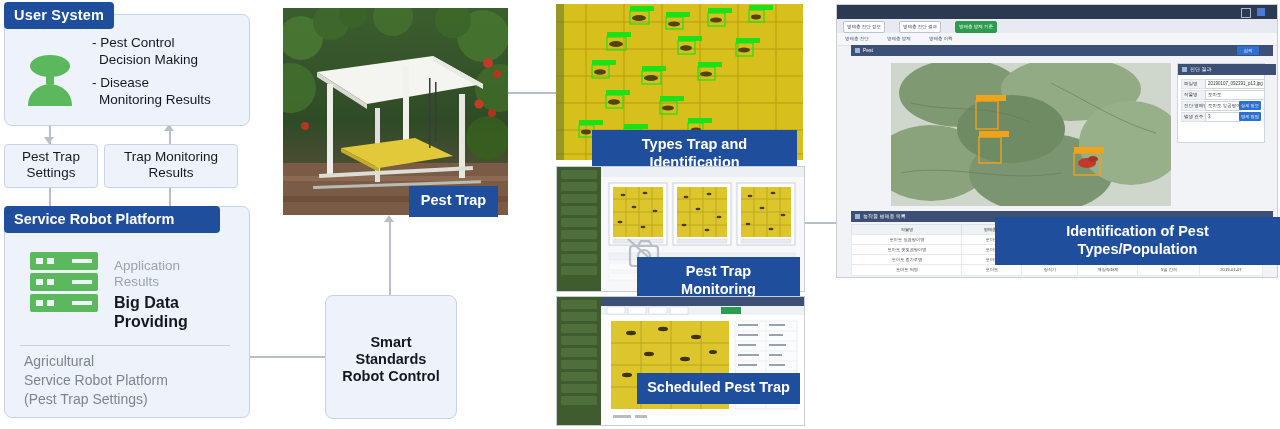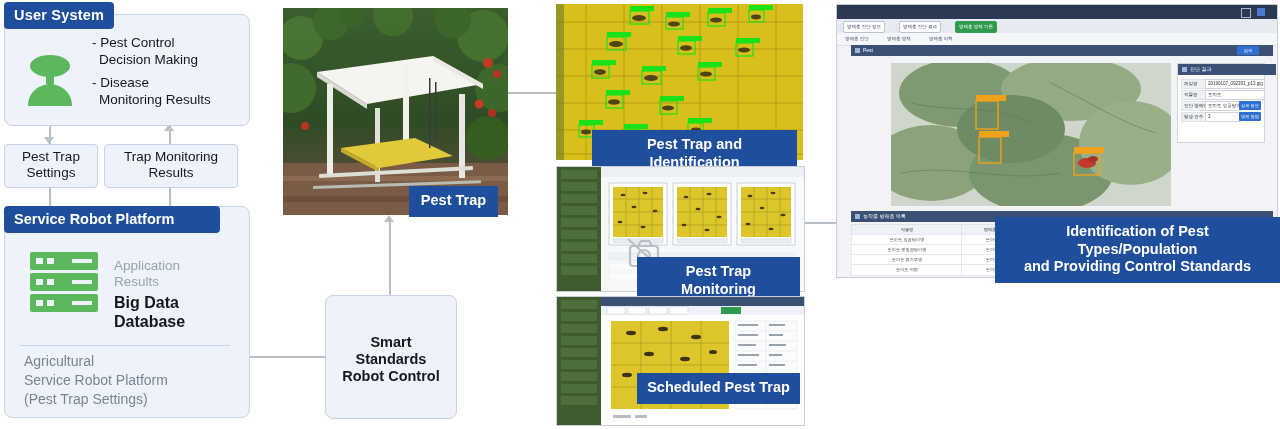--- a/index.html
+++ b/index.html
@@ -300,21 +300,21 @@
     <rect x="44" y="51" width="20" height="4" fill="#eef2fb"></rect>
   </svg>
 </div>
 
 <div class="abs" id="app-server-label">
   <span>Application</span><br>
   <span>Results</span>
 </div>
 <div class="abs" id="bigdata-label">
   <span>Big Data</span><br>
-  <span>Database</span>
+  <span>Providing</span>
 </div>
 <div class="abs" id="srp-divider"></div>
 <div class="abs" id="srp-footer">
   <span>Agricultural</span><br>
   <span>Service Robot Platform</span><br>
   <span>(Pest Trap Settings)</span>
 </div>
 
 <div class="abs" id="robot-control-box">
   <div id="robot-control-label">
@@ -446,21 +446,21 @@
       <rect x="86" y="62" width="24" height="5"></rect>
       <rect x="142" y="58" width="24" height="5"></rect>
       <rect x="50" y="86" width="24" height="5"></rect>
       <rect x="104" y="92" width="24" height="5"></rect>
       <rect x="23" y="116" width="24" height="5"></rect>
       <rect x="68" y="120" width="24" height="5"></rect>
       <rect x="132" y="114" width="24" height="5"></rect>
     </g>
   </svg>
 </div>
-<div class="abs caption" id="pest-trap-id-caption">Pest Trap and Identification</div>
+<div class="abs caption" id="pest-trap-id-caption">Types Trap and Identification</div>
 
 <div class="abs photo" id="pest-monitoring-photo" style="background:#ffffff; border:1px solid #c9ced6;">
   <div class="panel-sidebar">
     <div class="nav-row"></div>
     <div class="nav-row"></div>
     <div class="nav-row"></div>
     <div class="nav-row"></div>
     <div class="nav-row"></div>
     <div class="nav-row"></div>
     <div class="nav-row"></div>
@@ -740,14 +740,13 @@
     <div class="cell" style="left:110px;top:40px; width:60px;  height:10px;">토마토</div>
     <div class="cell" style="left:170px;top:40px; width:56px;  height:10px;">정식기</div>
     <div class="cell" style="left:226px;top:40px; width:60px;  height:10px;">액상수화제</div>
     <div class="cell" style="left:286px;top:40px; width:62px;  height:10px;">5일 간격</div>
     <div class="cell" style="left:348px;top:40px; width:62px;  height:10px;">2019-01-07</div>
   </div>
 </div>
 
 <div class="abs caption" id="identification-caption">
   <span>Identification of Pest Types/Population</span><br>
-  <span>and Providing Control Standards</span>
 </div>
 
 </body></html>

